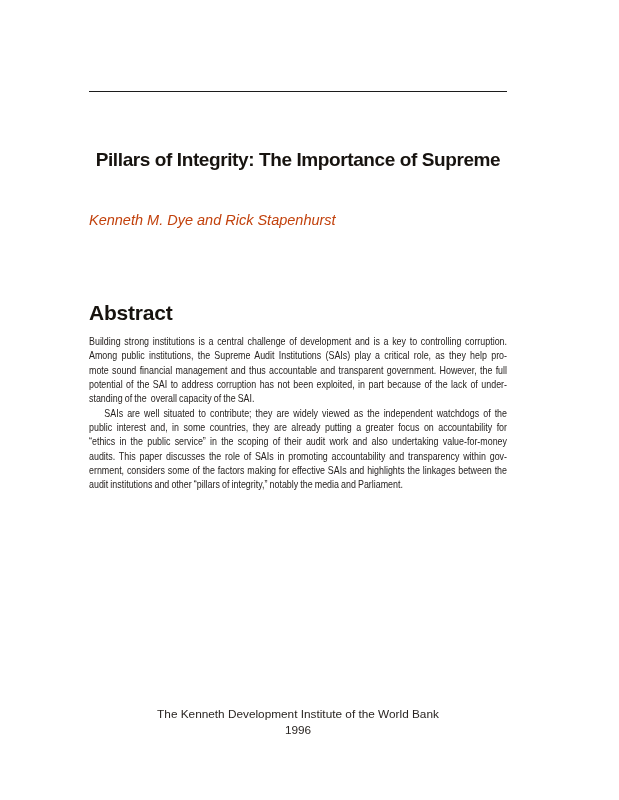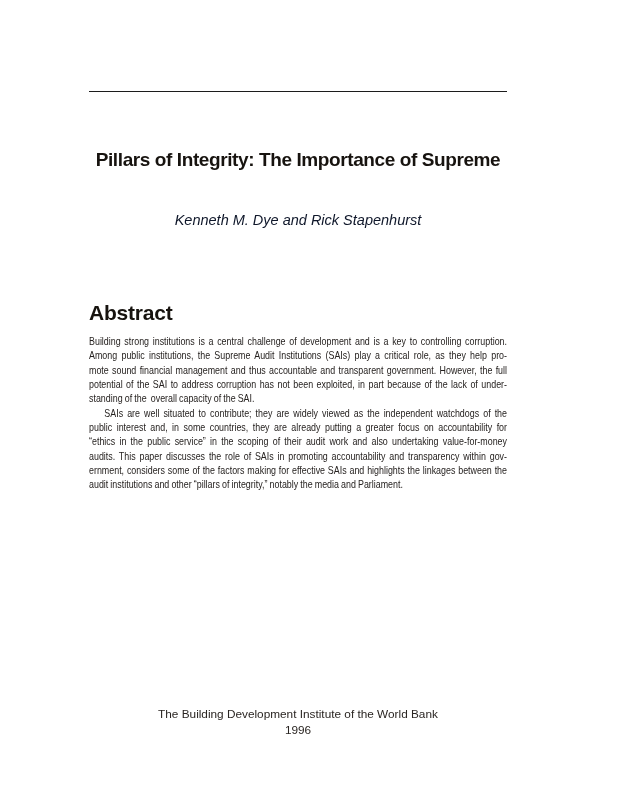--- a/index.html
+++ b/index.html
@@ -36,25 +36,24 @@
     line-height: 22.5px;
     font-weight: bold;
     letter-spacing: -0.4px;
     color: #17130f;
   }
   .authors {
     position: absolute;
     left: 89px;
     top: 212px;
     width: 418px;
-    text-align: center;
     font-style: italic;
     font-size: 14.5px;
     line-height: 17px;
-    color: #0f172a;
+    color: #c2410c;
   }
   .abstract-heading {
     position: absolute;
     left: 89px;
     top: 301px;
     width: 418px;
     text-align: left;
     font-weight: bold;
     font-size: 21px;
     line-height: 24px;
@@ -122,17 +121,17 @@
       <div class="jline indent">SAIs are well situated to contribute; they are widely viewed as the independent watchdogs of the</div>
       <div class="jline">public interest and, in some countries, they are already putting a greater focus on accountability for</div>
       <div class="jline">“ethics in the public service” in the scoping of their audit work and also undertaking value-for-money</div>
       <div class="jline">audits. This paper discusses the role of SAIs in promoting accountability and transparency within gov-</div>
       <div class="jline">ernment, considers some of the factors making for effective SAIs and highlights the linkages between the</div>
       <div class="jline last">audit institutions and other “pillars of integrity,” notably the media and Parliament.</div>
     </div>
   </div>
 
   <div class="footer">
-    <div>The Building Development Institute of the World Bank</div>
+    <div>The Kenneth Development Institute of the World Bank</div>
     <div>1996</div>
   </div>
 
 </div>
 
 </body></html>

